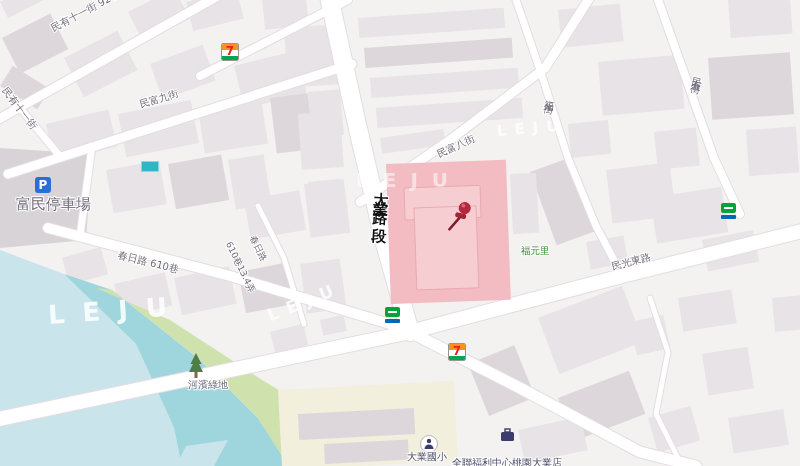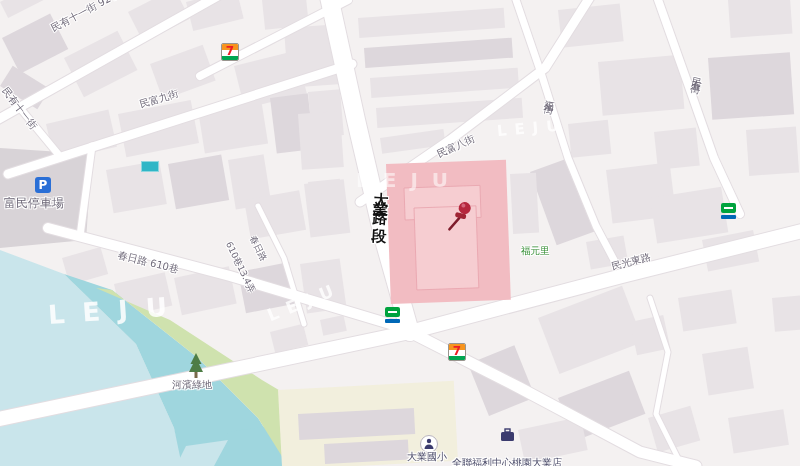--- a/index.html
+++ b/index.html
@@ -199,22 +199,22 @@
   <div class="lbl" style="left:140px;top:100px;transform:rotate(-17deg);">民富九街</div>
   <div class="lbl" style="left:438px;top:150px;transform:rotate(-25deg);">民富八街</div>
   <div class="lbl vert" style="left:546px;top:92px;transform:rotate(10deg);">福元街</div>
   <div class="lbl vert" style="left:694px;top:70px;transform:rotate(12deg);">民有五街</div>
   <div class="lbl vert main-road" style="left:374px;top:180px;transform:rotate(3deg);">大業路一段</div>
   <div class="lbl" style="left:118px;top:250px;transform:rotate(14deg);">春日路 610巷</div>
   <div class="lbl" style="left:252px;top:232px;transform:rotate(64deg);font-size:9px;">春日路</div>
   <div class="lbl" style="left:228px;top:238px;transform:rotate(64deg);font-size:9px;">610巷13.4弄</div>
   <div class="lbl" style="left:612px;top:262px;transform:rotate(-15deg);">民光東路</div>
 
-  <div class="lbl" style="left:4px;top:197px;font-size:12px;">富民停車場</div>
-  <div class="lbl" style="left:172px;top:380px;">河濱綠地</div>
+  <div class="lbl" style="left:16px;top:197px;font-size:15px;">富民停車場</div>
+  <div class="lbl" style="left:188px;top:380px;">河濱綠地</div>
   <div class="lbl green" style="left:514px;top:246px;font-size:9.5px;margin-left:7px;">福元里</div>
   <div class="lbl poi" style="left:407px;top:452px;font-size:10px;">大業國小</div>
   <div class="lbl poi" style="left:452px;top:458px;">全聯福利中心桃園大業店</div>
 
   <div class="icon picon" style="left:35px;top:177px;">P</div>
   <div class="icon teal" style="left:141px;top:161px;"></div>
 
   <div class="icon seven" style="left:221px;top:43px;">
     <div class="s-top"></div>
     <div class="s-bot"></div>

